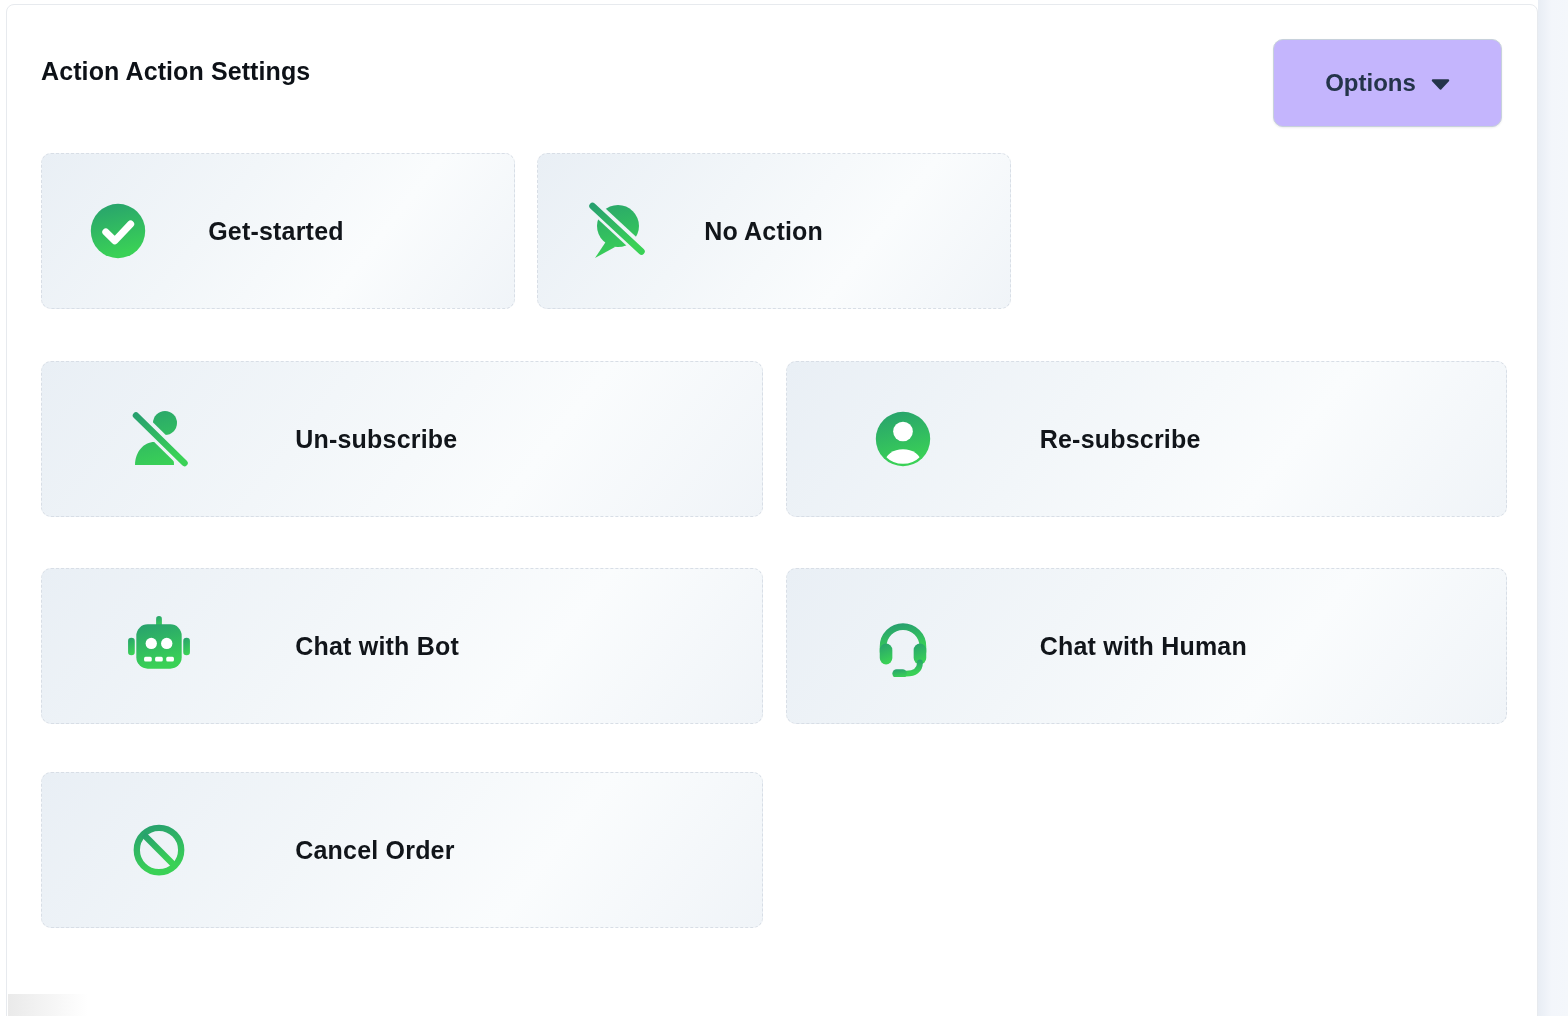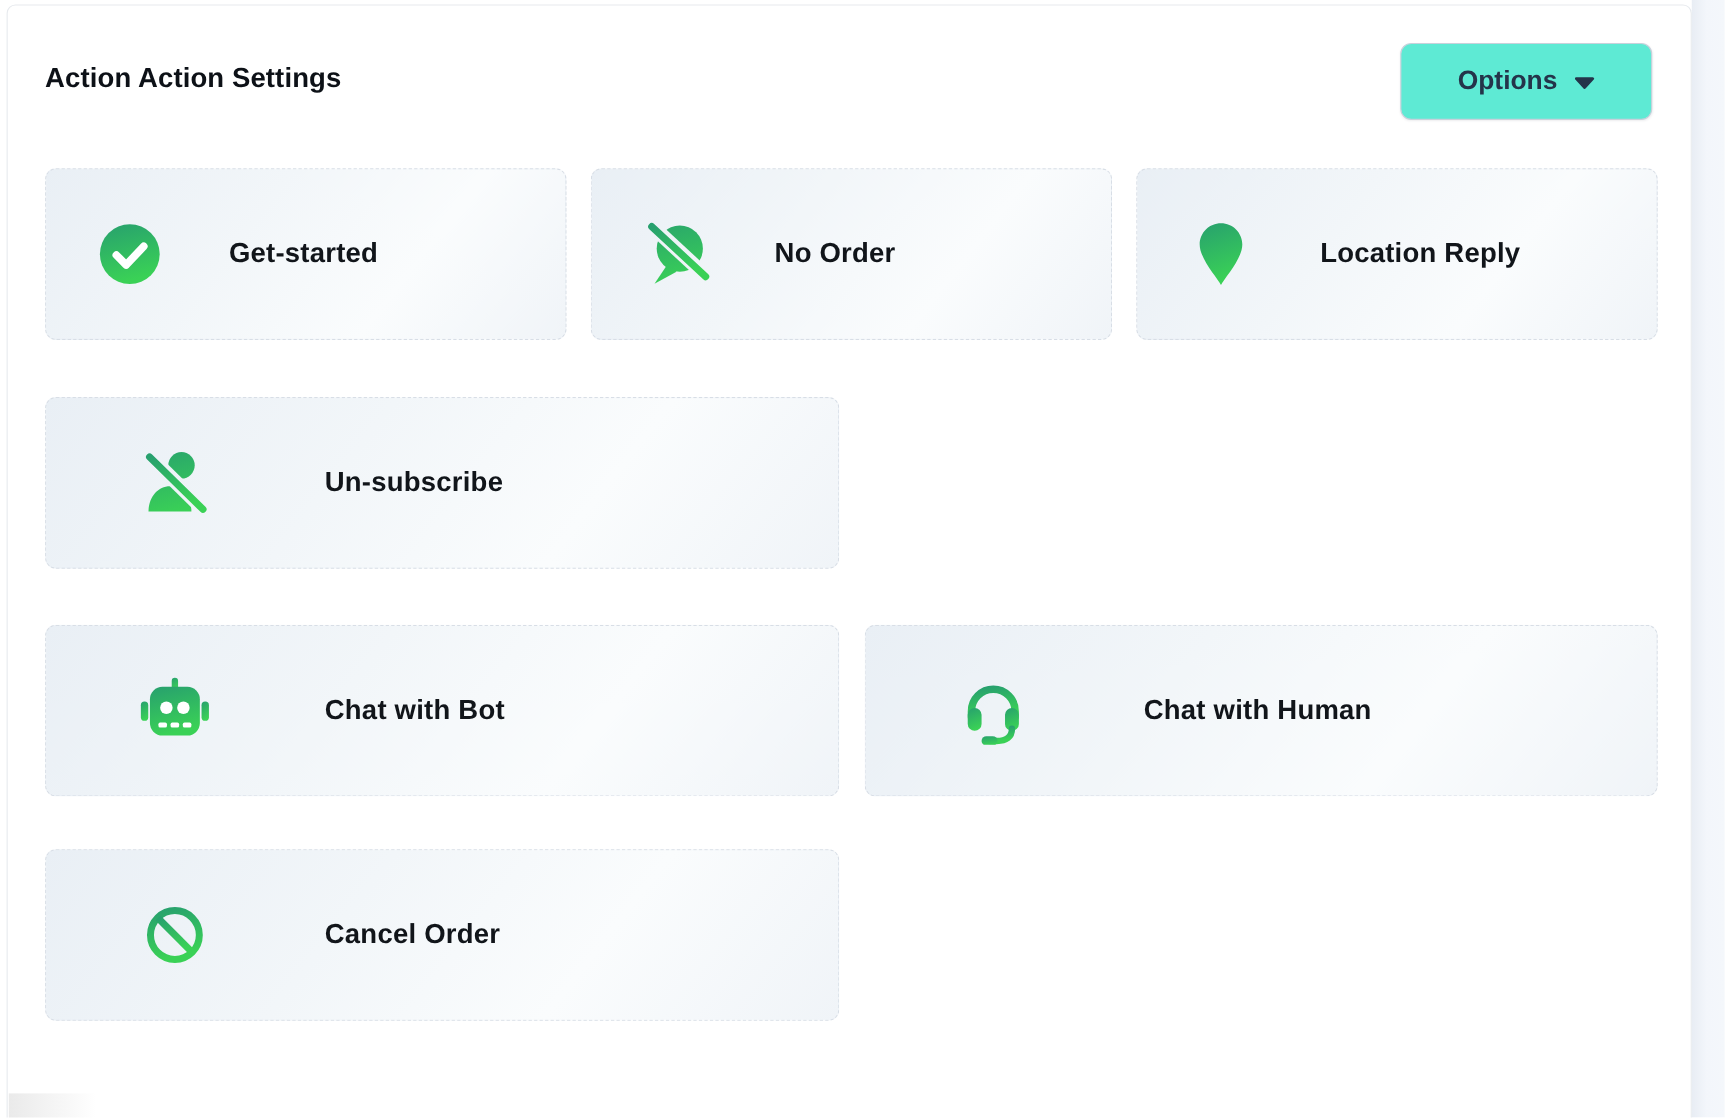--- a/index.html
+++ b/index.html
@@ -18,22 +18,22 @@
     position:absolute; left:6px; top:4px; width:1532px; height:1020px;
     background:#ffffff;
     border:1px solid #e7eaee;
     border-radius:8px 8px 0 0;
   }
   .page-title {
     position:absolute; left:34px; top:52px;
     font-size:25px; font-weight:700; color:#0d1117; letter-spacing:0.1px;
   }
   .options-btn {
-    position:absolute; top:34px; right:35px; width:229px; height:70px;
-    background:#5eead4;
+    position:absolute; top:34px; right:35px; width:229px; height:88px;
+    background:#c4b5fd;
     border:1.5px solid #c7d1db;
     border-radius:10px;
     display:flex; align-items:center; justify-content:center; gap:15px;
     font-size:24px; font-weight:600; color:#24344a;
     cursor:pointer;
     box-shadow:0 1px 2px rgba(20,30,45,0.08);
   }
   .caret { display:inline-block; margin-top:3px; }
   .cards {
     position:absolute; left:34px; top:148px; width:1466px;
@@ -113,37 +113,23 @@
               <mask id="m2">
                 <circle cx="36" cy="27" r="21" fill="#ffffff"></circle>
                 <path d="M25 41 L13 59 L33 48 Z" fill="#ffffff"></path>
                 <line x1="8" y1="4" x2="62" y2="54" stroke="#000000" stroke-width="13"></line>
               </mask>
             </defs>
             <rect x="0" y="0" width="64" height="64" fill="url(#g2)" mask="url(#m2)"></rect>
             <line x1="10.5" y1="7" x2="59.5" y2="52.5" stroke="url(#g2)" stroke-width="6.5" stroke-linecap="round"></line>
           </svg>
         </span>
-        <span class="card-label">No Order</span>
-      </div>
-
-      <div class="card">
-        <span class="card-icon">
-          <svg width="62" height="62" viewBox="0 0 64 64">
-            <defs>
-                <linearGradient id="g3" x1="0" y1="0" x2="0.25" y2="1">
-              <stop offset="0" stop-color="#27a06e"></stop>
-                  <stop offset="1" stop-color="#3ad156"></stop>
-                </linearGradient>
-              </defs>
-            <path d="M32 3 C21 3 12 11.9 12 23 c0 13.5 16.5 31 20 38 c3.5 -7 20 -24.5 20 -38 C52 11.9 43 3 32 3 Z" fill="url(#g3)"></path>
-          </svg>
-        </span>
-        <span class="card-label">Location Reply</span>
-      </div>
+        <span class="card-label">No Action</span>
+      </div>
+
     </div>
 
     <div class="row cols2 r2">
       <div class="card">
         <span class="card-icon">
           <svg width="64" height="64" viewBox="0 0 64 64">
             <defs>
               <linearGradient id="g4" x1="0" y1="0" x2="0.25" y2="1">
                 <stop offset="0" stop-color="#27a06e"></stop>
                   <stop offset="1" stop-color="#3ad156"></stop>
@@ -154,20 +140,41 @@
                 <line x1="6" y1="5" x2="60" y2="58" stroke="#000000" stroke-width="13"></line>
               </mask>
             </defs>
             <rect x="0" y="0" width="64" height="64" fill="url(#g4)" mask="url(#m4)"></rect>
             <line x1="9" y1="8.5" x2="57.5" y2="56" stroke="url(#g4)" stroke-width="6.5" stroke-linecap="round"></line>
           </svg>
         </span>
         <span class="card-label">Un-subscribe</span>
       </div>
 
+      <div class="card">
+        <span class="card-icon">
+          <svg width="60" height="60" viewBox="0 0 64 64">
+            <defs>
+              <linearGradient id="g5" x1="0" y1="0" x2="0.25" y2="1">
+                <stop offset="0" stop-color="#27a06e"></stop>
+                  <stop offset="1" stop-color="#3ad156"></stop>
+                </linearGradient>
+              <clipPath id="c5">
+                  <circle cx="32" cy="32" r="26.5"></circle>
+                </clipPath>
+            </defs>
+            <circle cx="32" cy="32" r="29" fill="url(#g5)"></circle>
+            <g clip-path="url(#c5)">
+              <circle cx="32" cy="24" r="10.5" fill="#ffffff"></circle>
+              <ellipse cx="32" cy="56.5" rx="19" ry="13.5" fill="#ffffff"></ellipse>
+            </g>
+          </svg>
+        </span>
+        <span class="card-label">Re-subscribe</span>
+      </div>
     </div>
 
     <div class="row cols2 r3">
       <div class="card">
         <span class="card-icon">
           <svg width="66" height="66" viewBox="0 0 64 64">
             <defs>
                 <linearGradient id="g7" x1="0" y1="0" x2="0.25" y2="1">
               <stop offset="0" stop-color="#27a06e"></stop>
                   <stop offset="1" stop-color="#3ad156"></stop>

